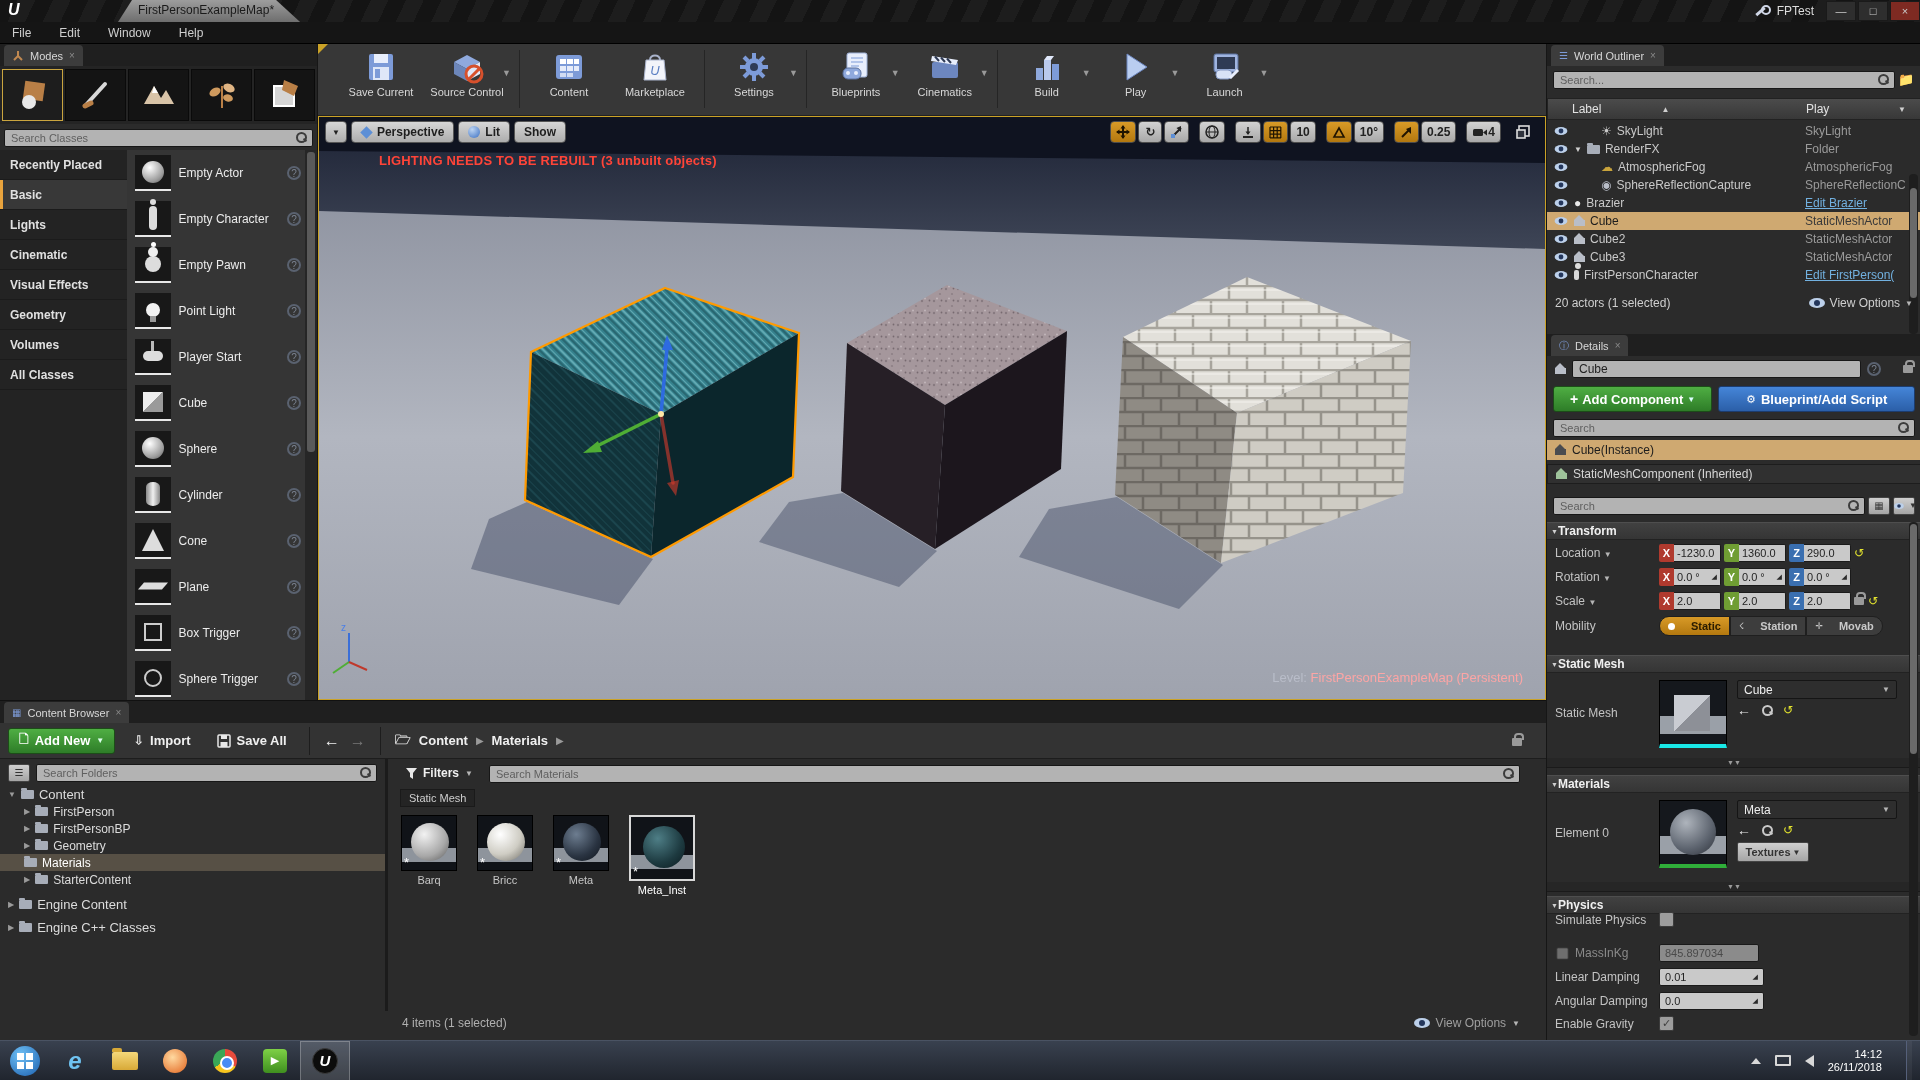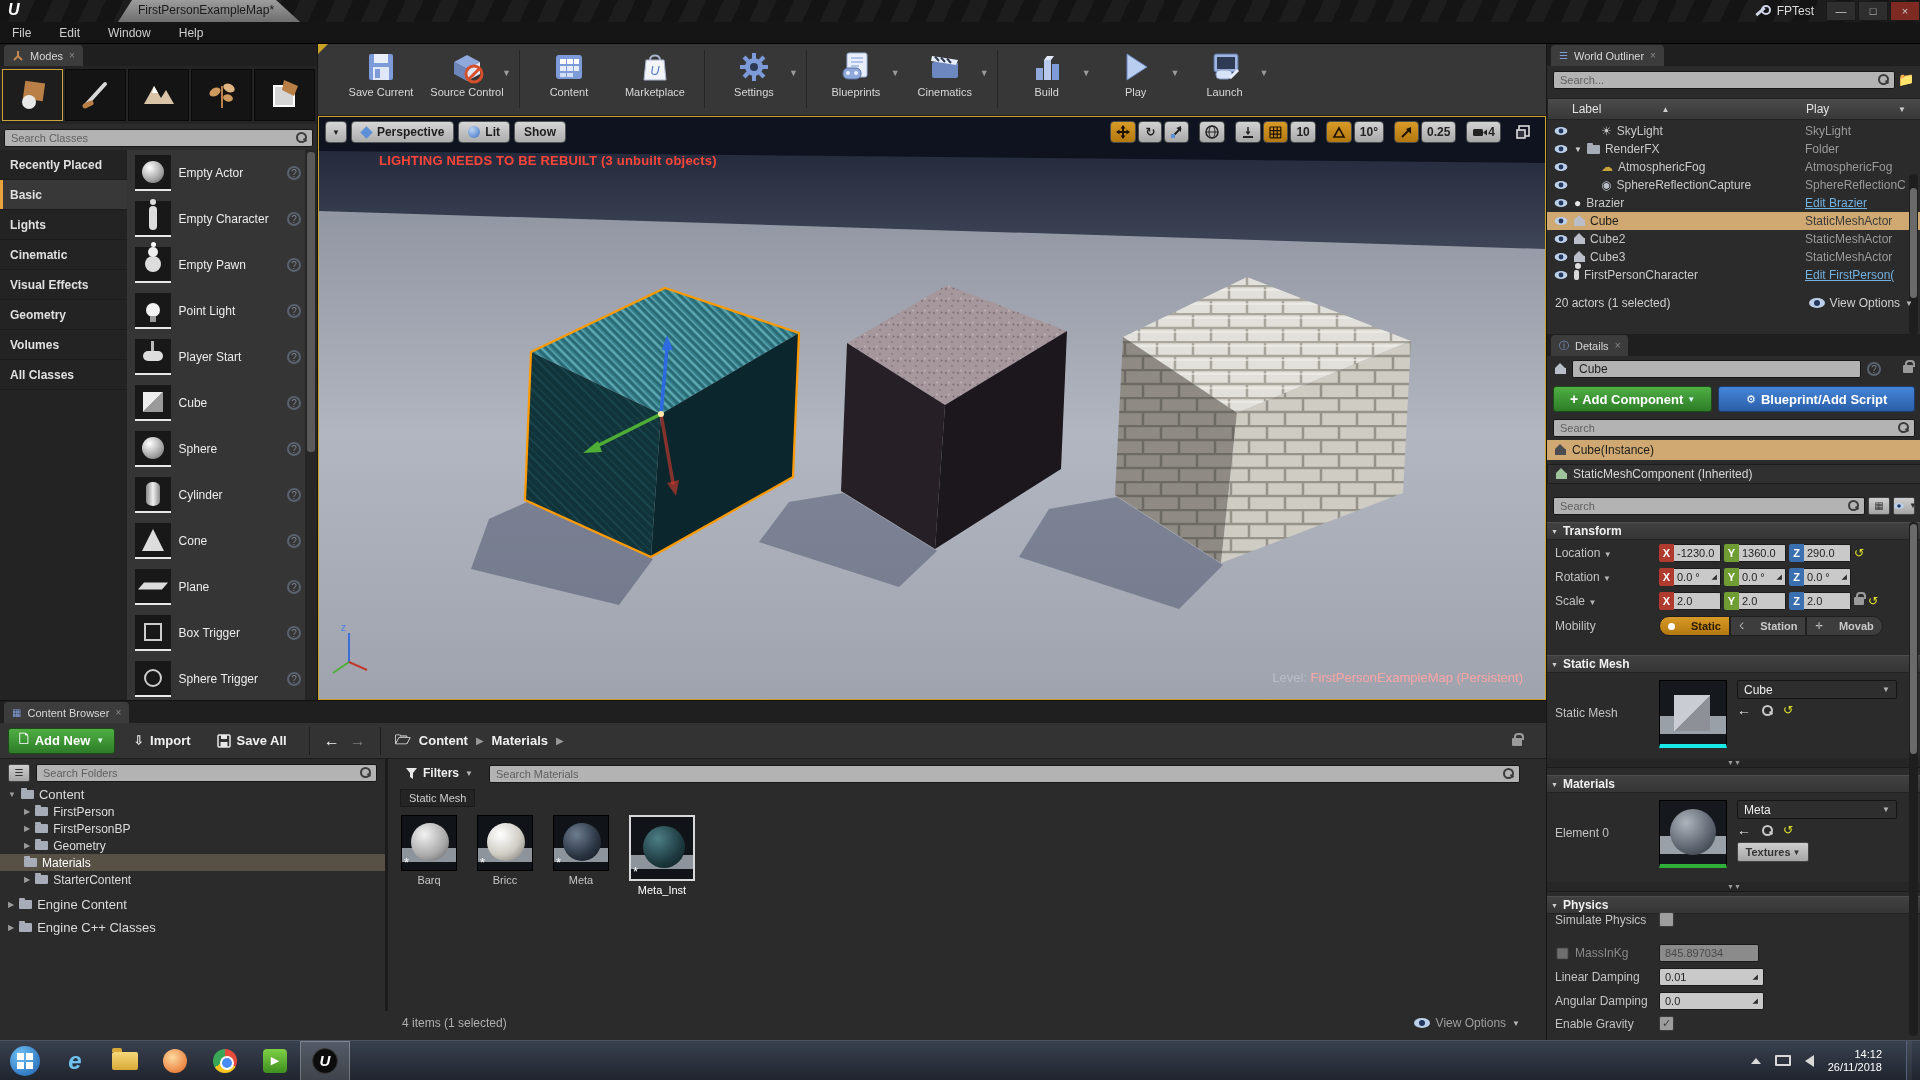--- a/index.html
+++ b/index.html
@@ -151,21 +151,21 @@
   .gbtn{flex:1.05;height:26px;background:linear-gradient(#4fae43,#2e7d28);border:1px solid #1c4d18;border-radius:3px;
     color:#fff;font-weight:bold;font-size:13px;display:flex;align-items:center;justify-content:center;gap:4px}
   .bbtn{flex:1.3;height:26px;background:linear-gradient(#4585d8,#2b5fa8);border:1px solid #1c3c6e;border-radius:3px;
     color:#fff;font-weight:bold;font-size:13px;display:flex;align-items:center;justify-content:center;gap:5px}
   .rowtan{display:flex;align-items:center;gap:6px;background:#cfa971;color:#1d1d1d;font-size:12px;height:20px;padding:0 8px}
   .rowcomp{display:flex;align-items:center;gap:6px;background:#303030;color:#d6d6d6;font-size:12px;height:20px;padding:0 8px;border:1px solid #1d1d1d}
   .dsearch{display:flex;gap:3px;align-items:center;padding:0 6px}
   .mini{width:22px;height:18px;background:linear-gradient(#cfcfcf,#a5a5a5);border:1px solid #444;border-radius:2px;
     display:flex;align-items:center;justify-content:center;color:#333;font-size:10px;gap:2px}
   .sechead{display:flex;align-items:center;height:18px;background:linear-gradient(#414141,#353535);
-    border-top:1px solid #4e4e4e;border-bottom:1px solid #222;color:#f0f0f0;font-weight:bold;font-size:12px;gap:5px;padding-left:4px}
+    border-top:1px solid #4e4e4e;border-bottom:1px solid #222;color:#f0f0f0;font-weight:bold;font-size:12px;padding-left:4px}
   .sechead .tri{font-size:7px}
   .prow{display:flex;align-items:center;font-size:12px;color:#c3c3c3}
   .prow .plab{width:112px;padding-left:8px;flex:none}
   .axis{display:flex;align-items:center;margin-right:3px}
   .axtag{width:15px;height:18px;color:#fff;font-size:11px;font-weight:bold;display:flex;align-items:center;justify-content:center;border-radius:2px 0 0 2px}
   .ax-x{background:#b03a2e}.ax-y{background:#6f9d33}.ax-z{background:#3a6fb0}
   .axval{width:47px;height:18px;background:#c9c9c9;border:1px solid #1a1a1a;border-left:none;border-radius:0 2px 2px 0;
     color:#1f1f1f;font-size:11px;display:flex;align-items:center;padding:0 3px;gap:2px}
   .axval .corner{margin-left:auto;color:#2a2a2a;font-size:7px}
   .mob{display:flex}

